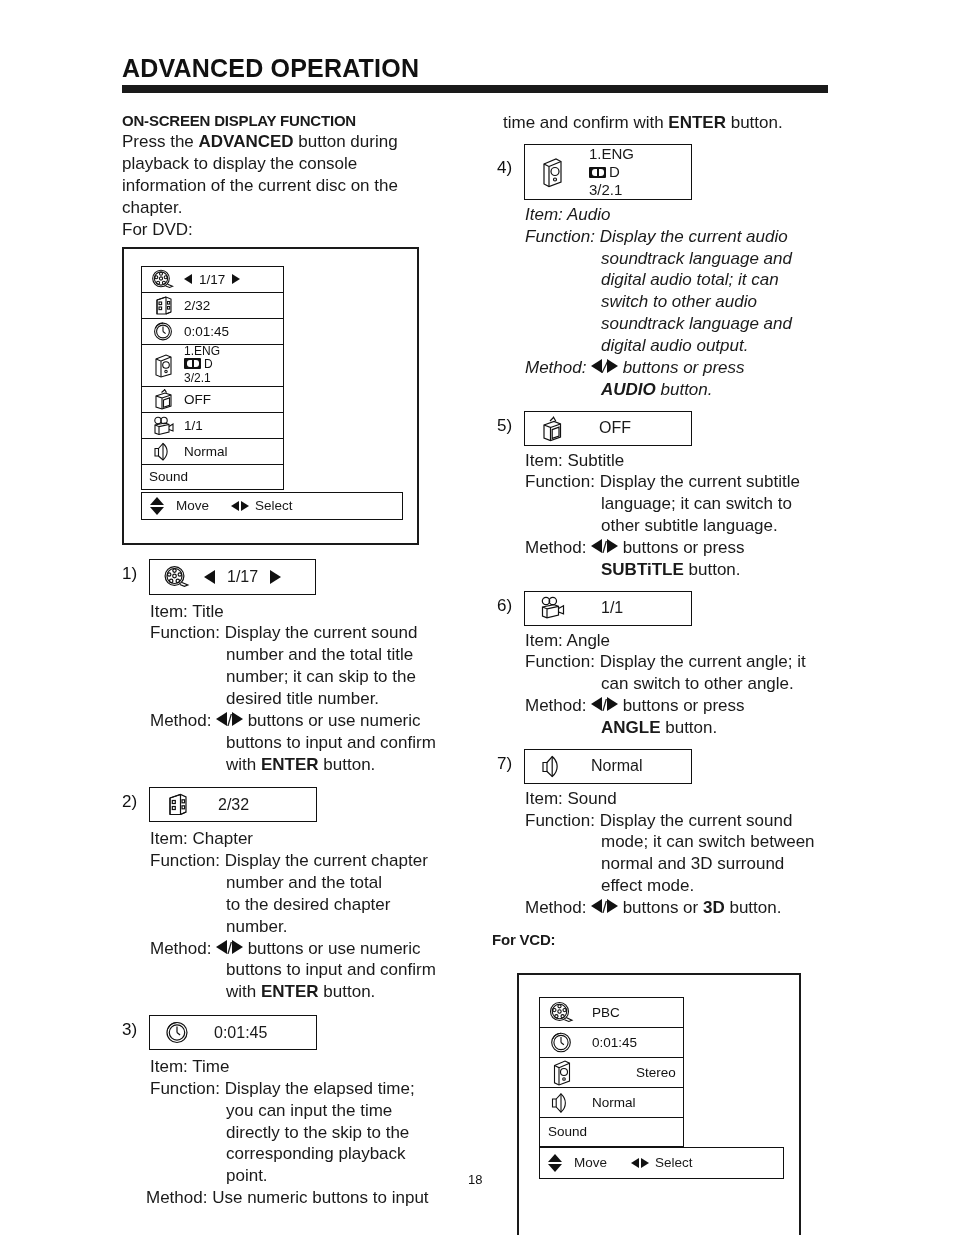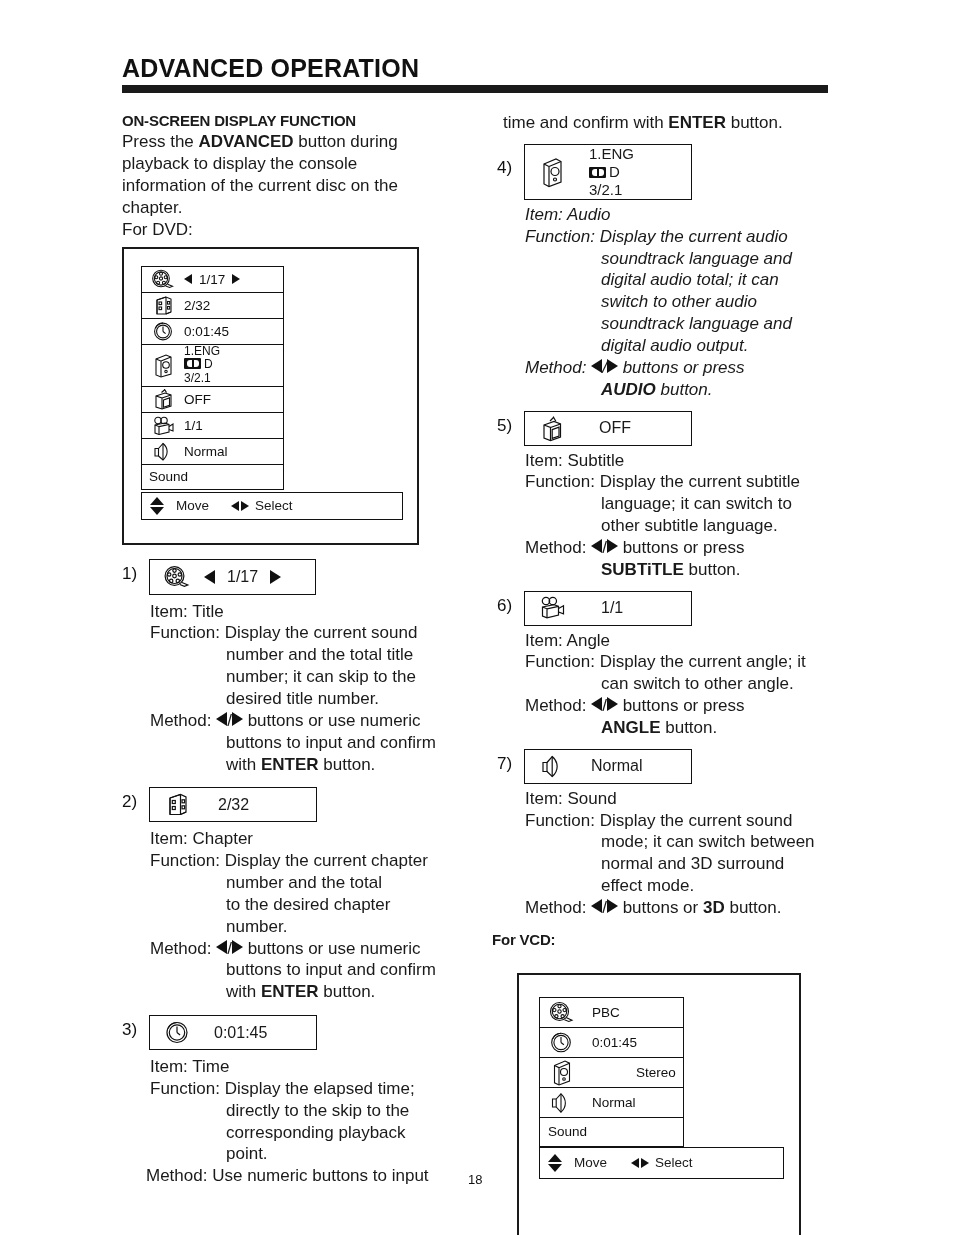--- a/index.html
+++ b/index.html
@@ -340,20 +340,21 @@
               <path d="M13 12.5 L13 6.6 M13 12.5 L16.1 15"></path>
             </g>
           </svg>
         </span>
         <span class="s-txt" style="margin-left:10px;">0:01:45</span>
       </div>
     </div>
     <div class="desc indent-1" style="margin-top:6px;">
       <div><span>Item:</span> <span>Time</span></div>
       <div><span>Function:</span> <span>Display the elapsed time;</span></div>
+      <div class="indent-2">you can input the time</div>
       <div class="indent-2">directly to the skip to the</div>
       <div class="indent-2">corresponding playback</div>
       <div class="indent-2">point.</div>
       <div style="margin-left:-4px;"><span>Method:</span> <span>Use numeric buttons to input</span></div>
     </div>
   </div>
 
   <div class="col-right">
 
     <p class="body" style="margin-left:6px;">

